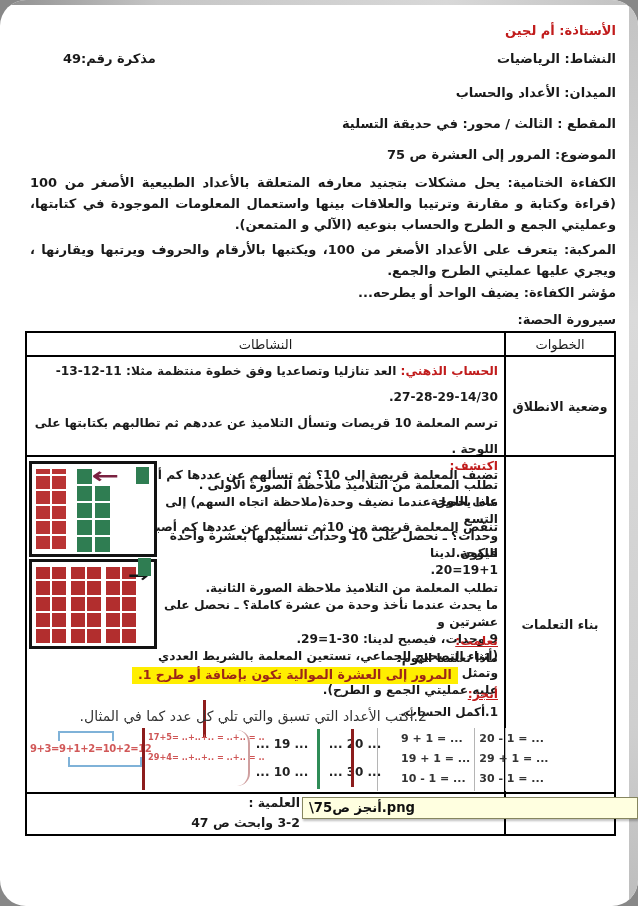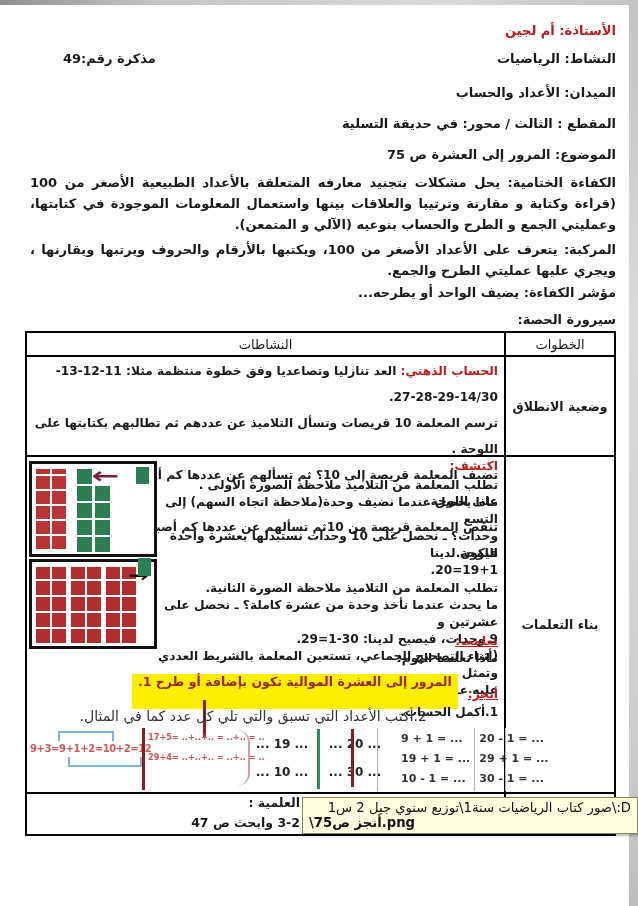--- a/index.html
+++ b/index.html
@@ -1,17 +1,17 @@
 <!DOCTYPE html>
 <html lang="ar"><head>
 <meta charset="utf-8">
 <style>
   html,body{margin:0;padding:0;background:#888;}
   .page{position:relative;width:638px;height:906px;background:#fff;overflow:hidden;
-        font-family:"DejaVu Sans",sans-serif;color:#1a1a1a;}
+        font-family:"DejaVu Sans",sans-serif;color:#1a1a1a;border-radius:26px;}
   .band-top{position:absolute;top:0;left:0;right:0;height:5px;
         background:linear-gradient(90deg,#8f8f8f,#c6c6c6 25%,#d8d8d8 70%,#c2c2c2);}
   .band-right{position:absolute;top:0;right:0;width:9px;height:100%;
         background:linear-gradient(180deg,#c3c3c3,#dadada 35%,#cfcfcf 80%,#bdbdbd);}
   .hline{position:absolute;right:22px;direction:rtl;text-align:right;
         font-weight:bold;font-size:13px;white-space:nowrap;}
   .para{position:absolute;right:22px;left:30px;direction:rtl;text-align:justify;
         font-weight:bold;font-size:13px;line-height:21px;}
   .red{color:#c11c1c;}
   .memo{position:absolute;left:63px;top:51px;direction:rtl;font-weight:bold;font-size:13px;}
@@ -29,21 +29,21 @@
   .build-cnt{position:relative;}
   .footer-cnt{position:relative;}
 
   .d-label{position:absolute;right:6px;top:2px;font-weight:bold;font-size:12.3px;
         }
   .d-text{position:absolute;right:6px;top:20px;width:354px;direction:rtl;text-align:right;
         font-weight:bold;font-size:12.2px;line-height:17.1px;white-space:pre-line;}
   .t-label{position:absolute;right:6px;font-weight:bold;font-size:12.3px;text-decoration:underline;}
   .t-line{position:absolute;right:6px;direction:rtl;font-weight:bold;font-size:12.3px;white-space:nowrap;}
   .highlight{position:absolute;left:105px;top:210px;direction:rtl;white-space:nowrap;
-        background:#ffee00;color:#9c2618;font-weight:bold;font-size:12.5px;padding:0 6px 20px;margin-top:7px;}
+        background:#ffee00;color:#9c2618;font-weight:bold;font-size:12.5px;padding:0 6px 2px;}
   .task2{position:absolute;left:184px;top:251px;width:216px;direction:rtl;white-space:nowrap;
         font-weight:normal;font-size:14px;color:#333;}
   .redbar1{position:absolute;left:176px;top:243px;width:3px;height:38px;background:#8f1d1d;}
 
   .imgbox{position:absolute;left:2px;border:3px solid #121212;background:#fff;box-sizing:border-box;}
   .blk{position:absolute;}
   .grid-red{background-image:
         repeating-linear-gradient(0deg,rgba(0,0,0,0) 0 13px,#fff 13px 15px),
         repeating-linear-gradient(90deg,#b93434 0 14px,#fff 14px 16px);}
   .grid-red2{background-image:
@@ -192,16 +192,15 @@
     </div>
 
     <div class="cell lbl rowline"></div>
     <div class="cell rowline footer-cnt">
       <div class="frag" style="top:1px;">العلمية :</div>
       <div class="frag" style="top:21px;">3-2 وابحث ص 47</div>
     </div>
   </div>
 
   <div class="tooltip">
-    <div class="tt1">D:\صور كتاب الرياضيات سنة1\توزيع سنوي جيل 2 س1</div>
     <div class="tt2">\أنجز ص75.png</div>
   </div>
 </div>
 
 </body></html>

